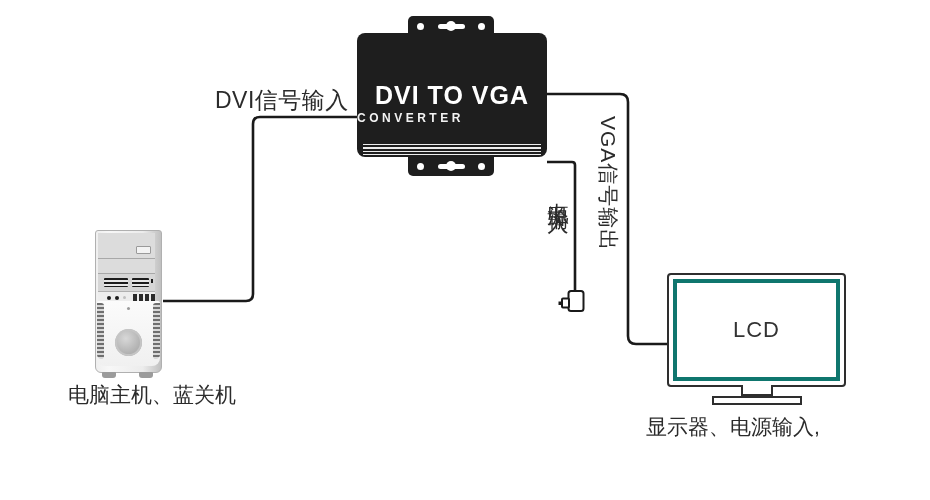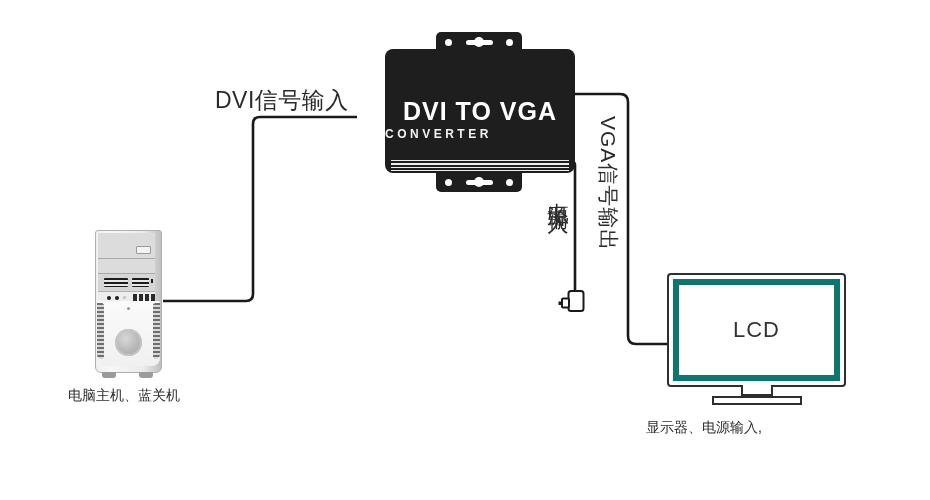--- a/index.html
+++ b/index.html
@@ -15,21 +15,21 @@
   .label-power {
     left:544px; top:186px; font-size:21px; letter-spacing:3px;
     writing-mode:vertical-rl; text-orientation:upright;
   }
   .label-vga {
     left:622px; top:116px; width:150px; font-size:21px; letter-spacing:1px;
     transform:rotate(90deg); transform-origin:0 0;
   }
 
   
-  .converter { position:absolute; left:357px; top:32px; width:172px; height:160px;margin-left:28px; }
+  .converter { position:absolute; left:357px; top:16px; width:172px; height:160px; }
   .tab {
     position:absolute; left:51px; width:86px; height:20px; background:#1e1e1e;
     display:flex; align-items:center; justify-content:space-between;
     padding:0 9px; box-sizing:border-box;
   }
   .tab-top { top:0; border-radius:5px 5px 0 0; }
   .tab-bottom { bottom:0; border-radius:0 0 5px 5px; }
   .hole { width:7px; height:7px; border-radius:50%; background:#fff; }
   .slot { position:relative; width:27px; height:5px; border-radius:3px; background:#fff; }
   .slot::after {
@@ -101,31 +101,31 @@
   .foot-left { left:7px; } .foot-right { right:9px; }
 
   
   .monitor { position:absolute; left:667px; top:273px; width:180px; height:133px; }
   .mon-outer {
     position:absolute; left:0; top:0; width:179px; height:114px; box-sizing:border-box;
     border:2px solid #2e2e2e; border-radius:4px; background:#fff;
   }
   .mon-screen {
     position:absolute; left:4px; top:4px; right:4px; bottom:4px;
-    border:6px solid #0f766e; background:#fff;
+    border:4px solid #0f766e; background:#fff;
     display:flex; align-items:center; justify-content:center;
   }
   .mon-label { font-size:22px; letter-spacing:1px; color:#333; }
   .mon-neck { position:absolute; left:74px; top:112px; width:32px; height:11px; box-sizing:border-box;
     border:2px solid #2e2e2e; border-top:none; background:#fff; }
   .mon-base { position:absolute; left:45px; top:123px; width:90px; height:9px; box-sizing:border-box;
     border:2px solid #2e2e2e; background:#fff; }
 
   
-  .caption { position:absolute; font-size:14px; line-height:30px; color:#2b2b2b; white-space:nowrap; }
+  .caption { position:absolute; font-size:21px; line-height:30px; color:#2b2b2b; white-space:nowrap; }
   .caption-left { left:68px; top:380px; }
   .caption-right { left:646px; top:412px; }
 </style>
 </head>
 <body>
 
 <div class="canvas">
 
   <svg class="cables" viewBox="0 0 930 500">
     <path d="M163 301 H246 Q253 301 253 294 V124 Q253 117 260 117 H357" fill="none" stroke="#1a1a1a" stroke-width="2.6"></path>

